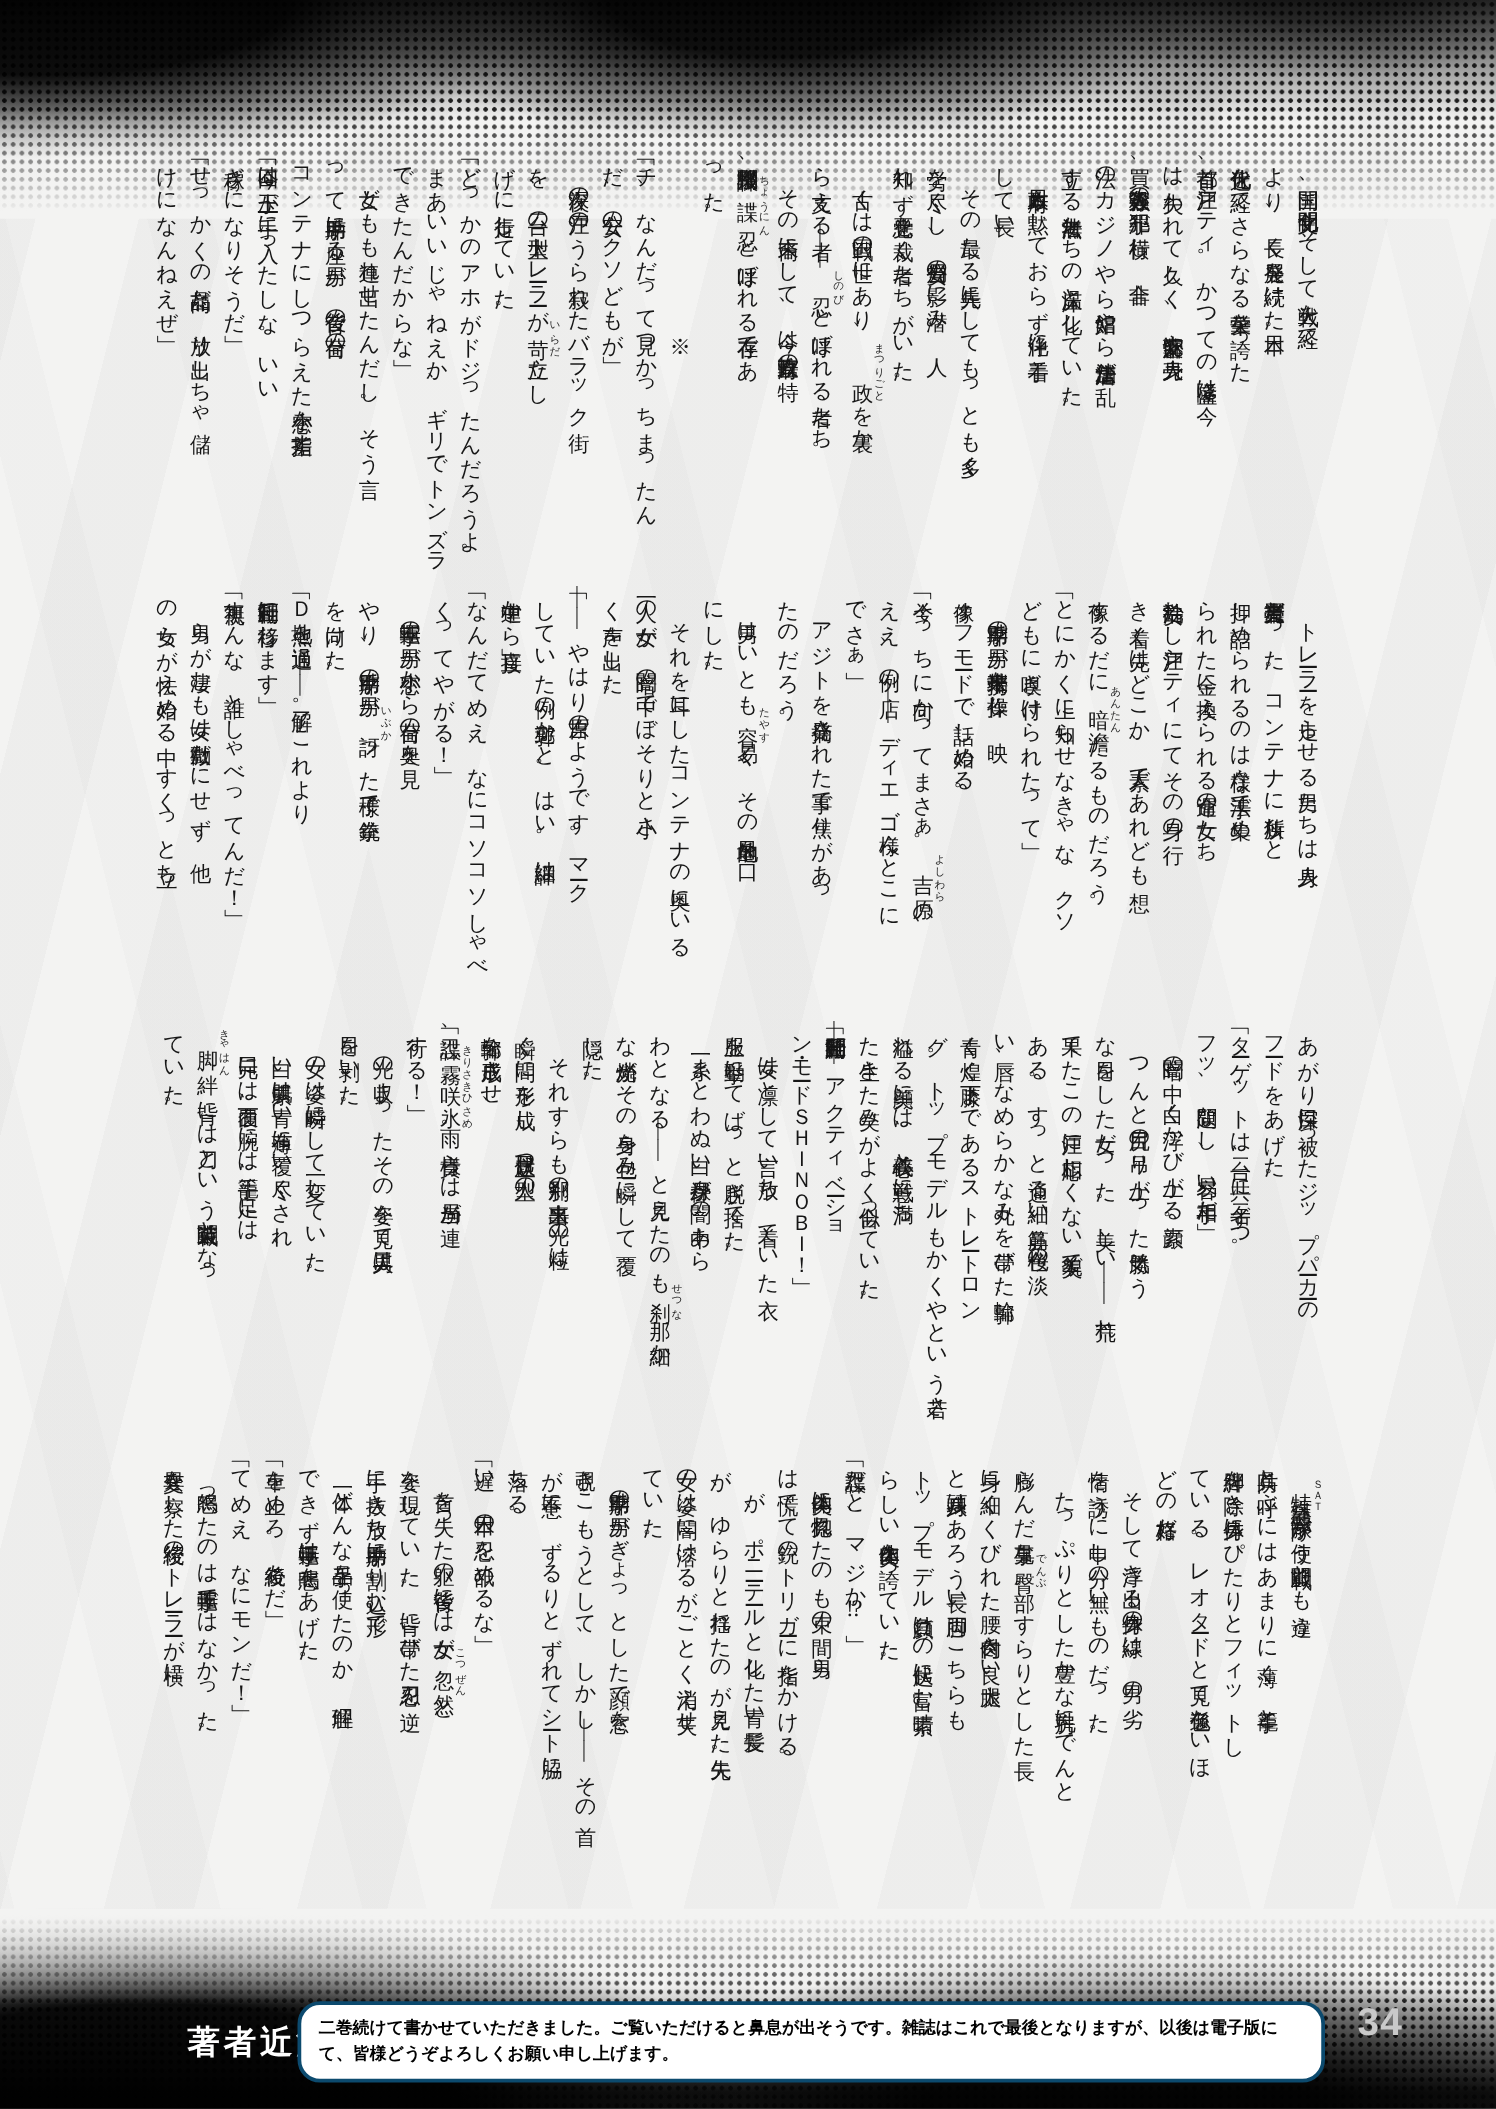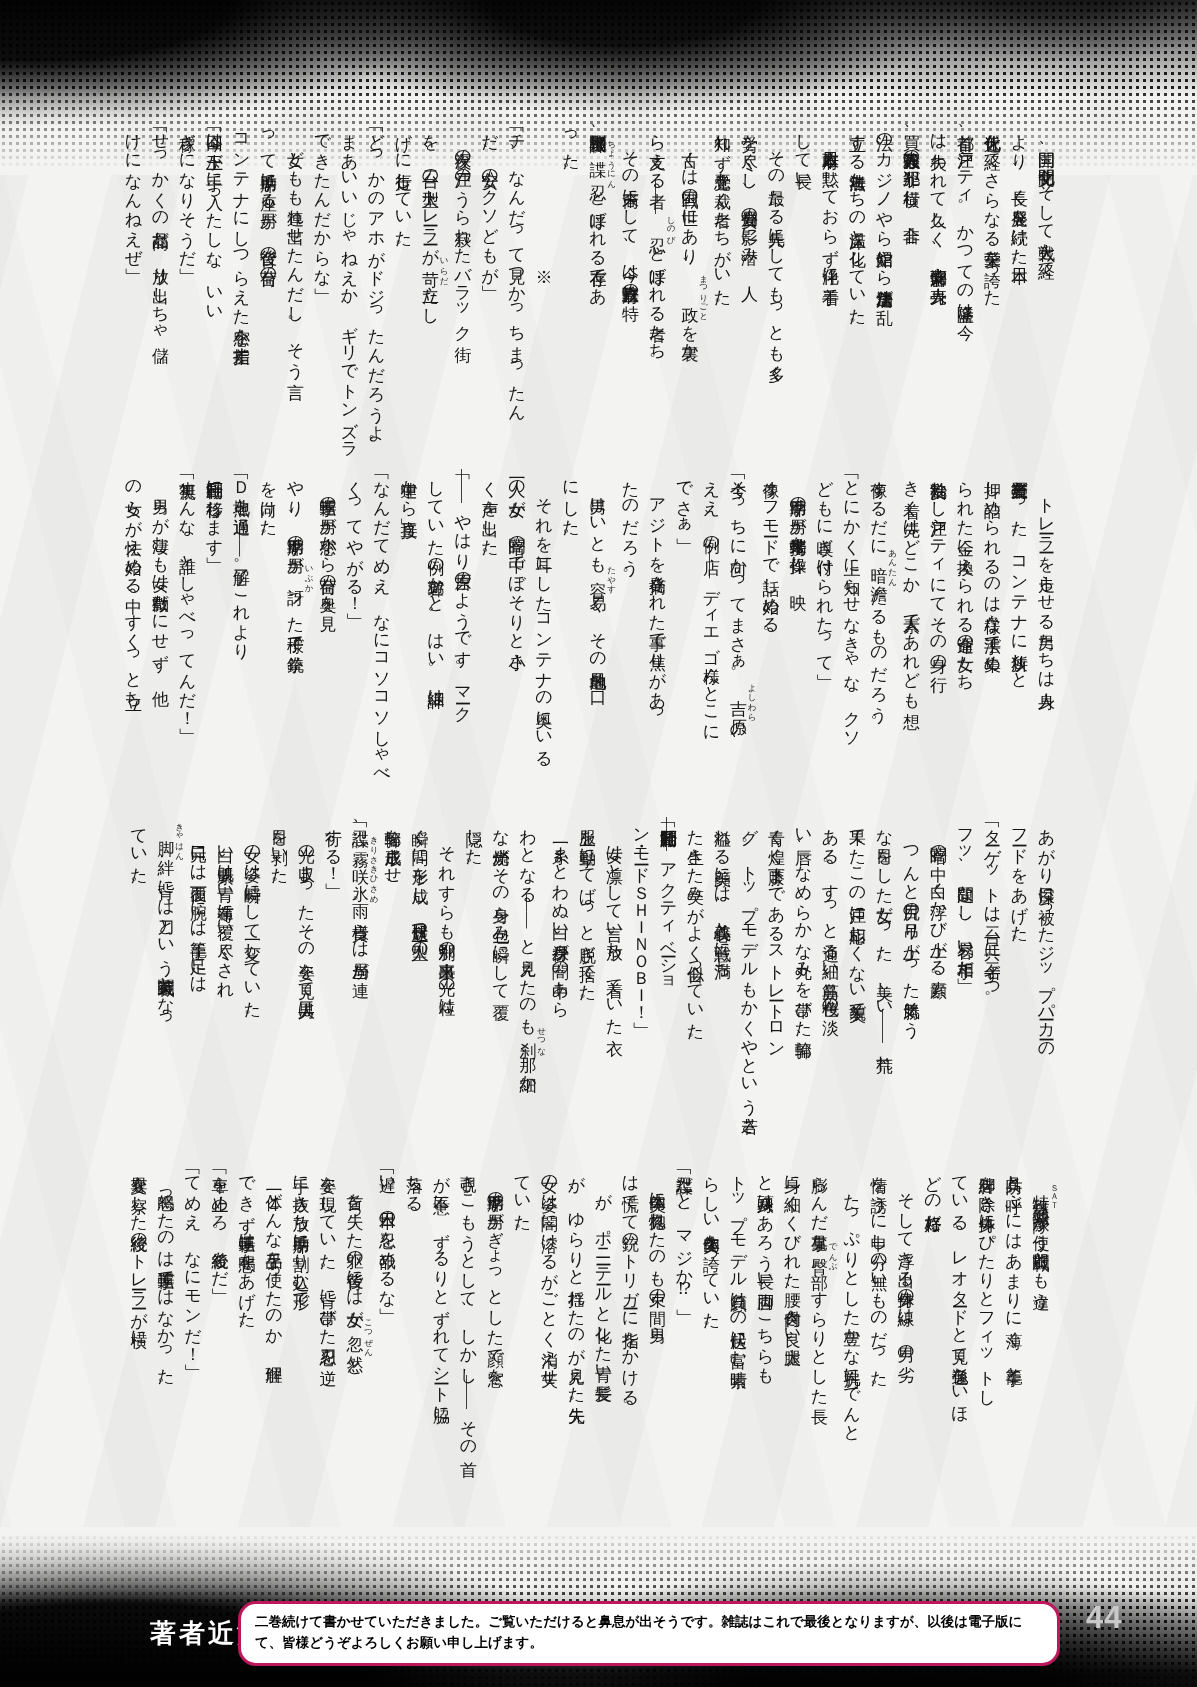--- a/index.html
+++ b/index.html
@@ -47,21 +47,21 @@
   #block2{top:469px;}
   #block3{top:817px;}
   #block4{top:1164px;}
   .footer-label{
     position:absolute;left:150px;top:1616px;z-index:3;
     font-family:"Liberation Sans","DejaVu Sans",sans-serif;
     font-weight:bold;font-size:26px;letter-spacing:3px;color:#ffffff;
   }
   .footer-box{
     position:absolute;left:238px;top:1601px;width:822px;z-index:3;
-    box-sizing:border-box;background:#ffffff;border:3px solid #be185d;border-radius:18px;
+    box-sizing:border-box;background:#ffffff;border:3px solid #0c4a6e;border-radius:18px;
     padding:8px 14px 9px 14px;
     font-family:"Liberation Sans","DejaVu Sans",sans-serif;
     font-weight:bold;font-size:13.5px;line-height:1.55;color:#000;
   }
   .page-number{
     position:absolute;left:1086px;top:1600px;z-index:3;
     font-family:"Liberation Sans","DejaVu Sans",sans-serif;
     font-weight:bold;font-size:31px;color:#c9c9c9;letter-spacing:1px;
   }
 </style>
@@ -212,13 +212,13 @@
     <p>　一体どんな手品を使ったのか、理解</p>
     <p>できず運転手は悲鳴をあげた。</p>
     <p>「車を止めろ。後続もだ」</p>
     <p>「てめえ、なにモンだ！」</p>
     <p>　怒鳴ったのは運転手ではなかった。</p>
     <p>異変を察した後続のトレーラーが横に</p>
   </div>
 
 <div class="footer-label">著者近況</div>
 <div class="footer-box">二巻続けて書かせていただきました。ご覧いただけると鼻息が出そうです。雑誌はこれで最後となりますが、以後は電子版にて、皆様どうぞよろしくお願い申し上げます。</div>
-<div class="page-number">44</div>
+<div class="page-number">34</div>
 
 </body></html>

